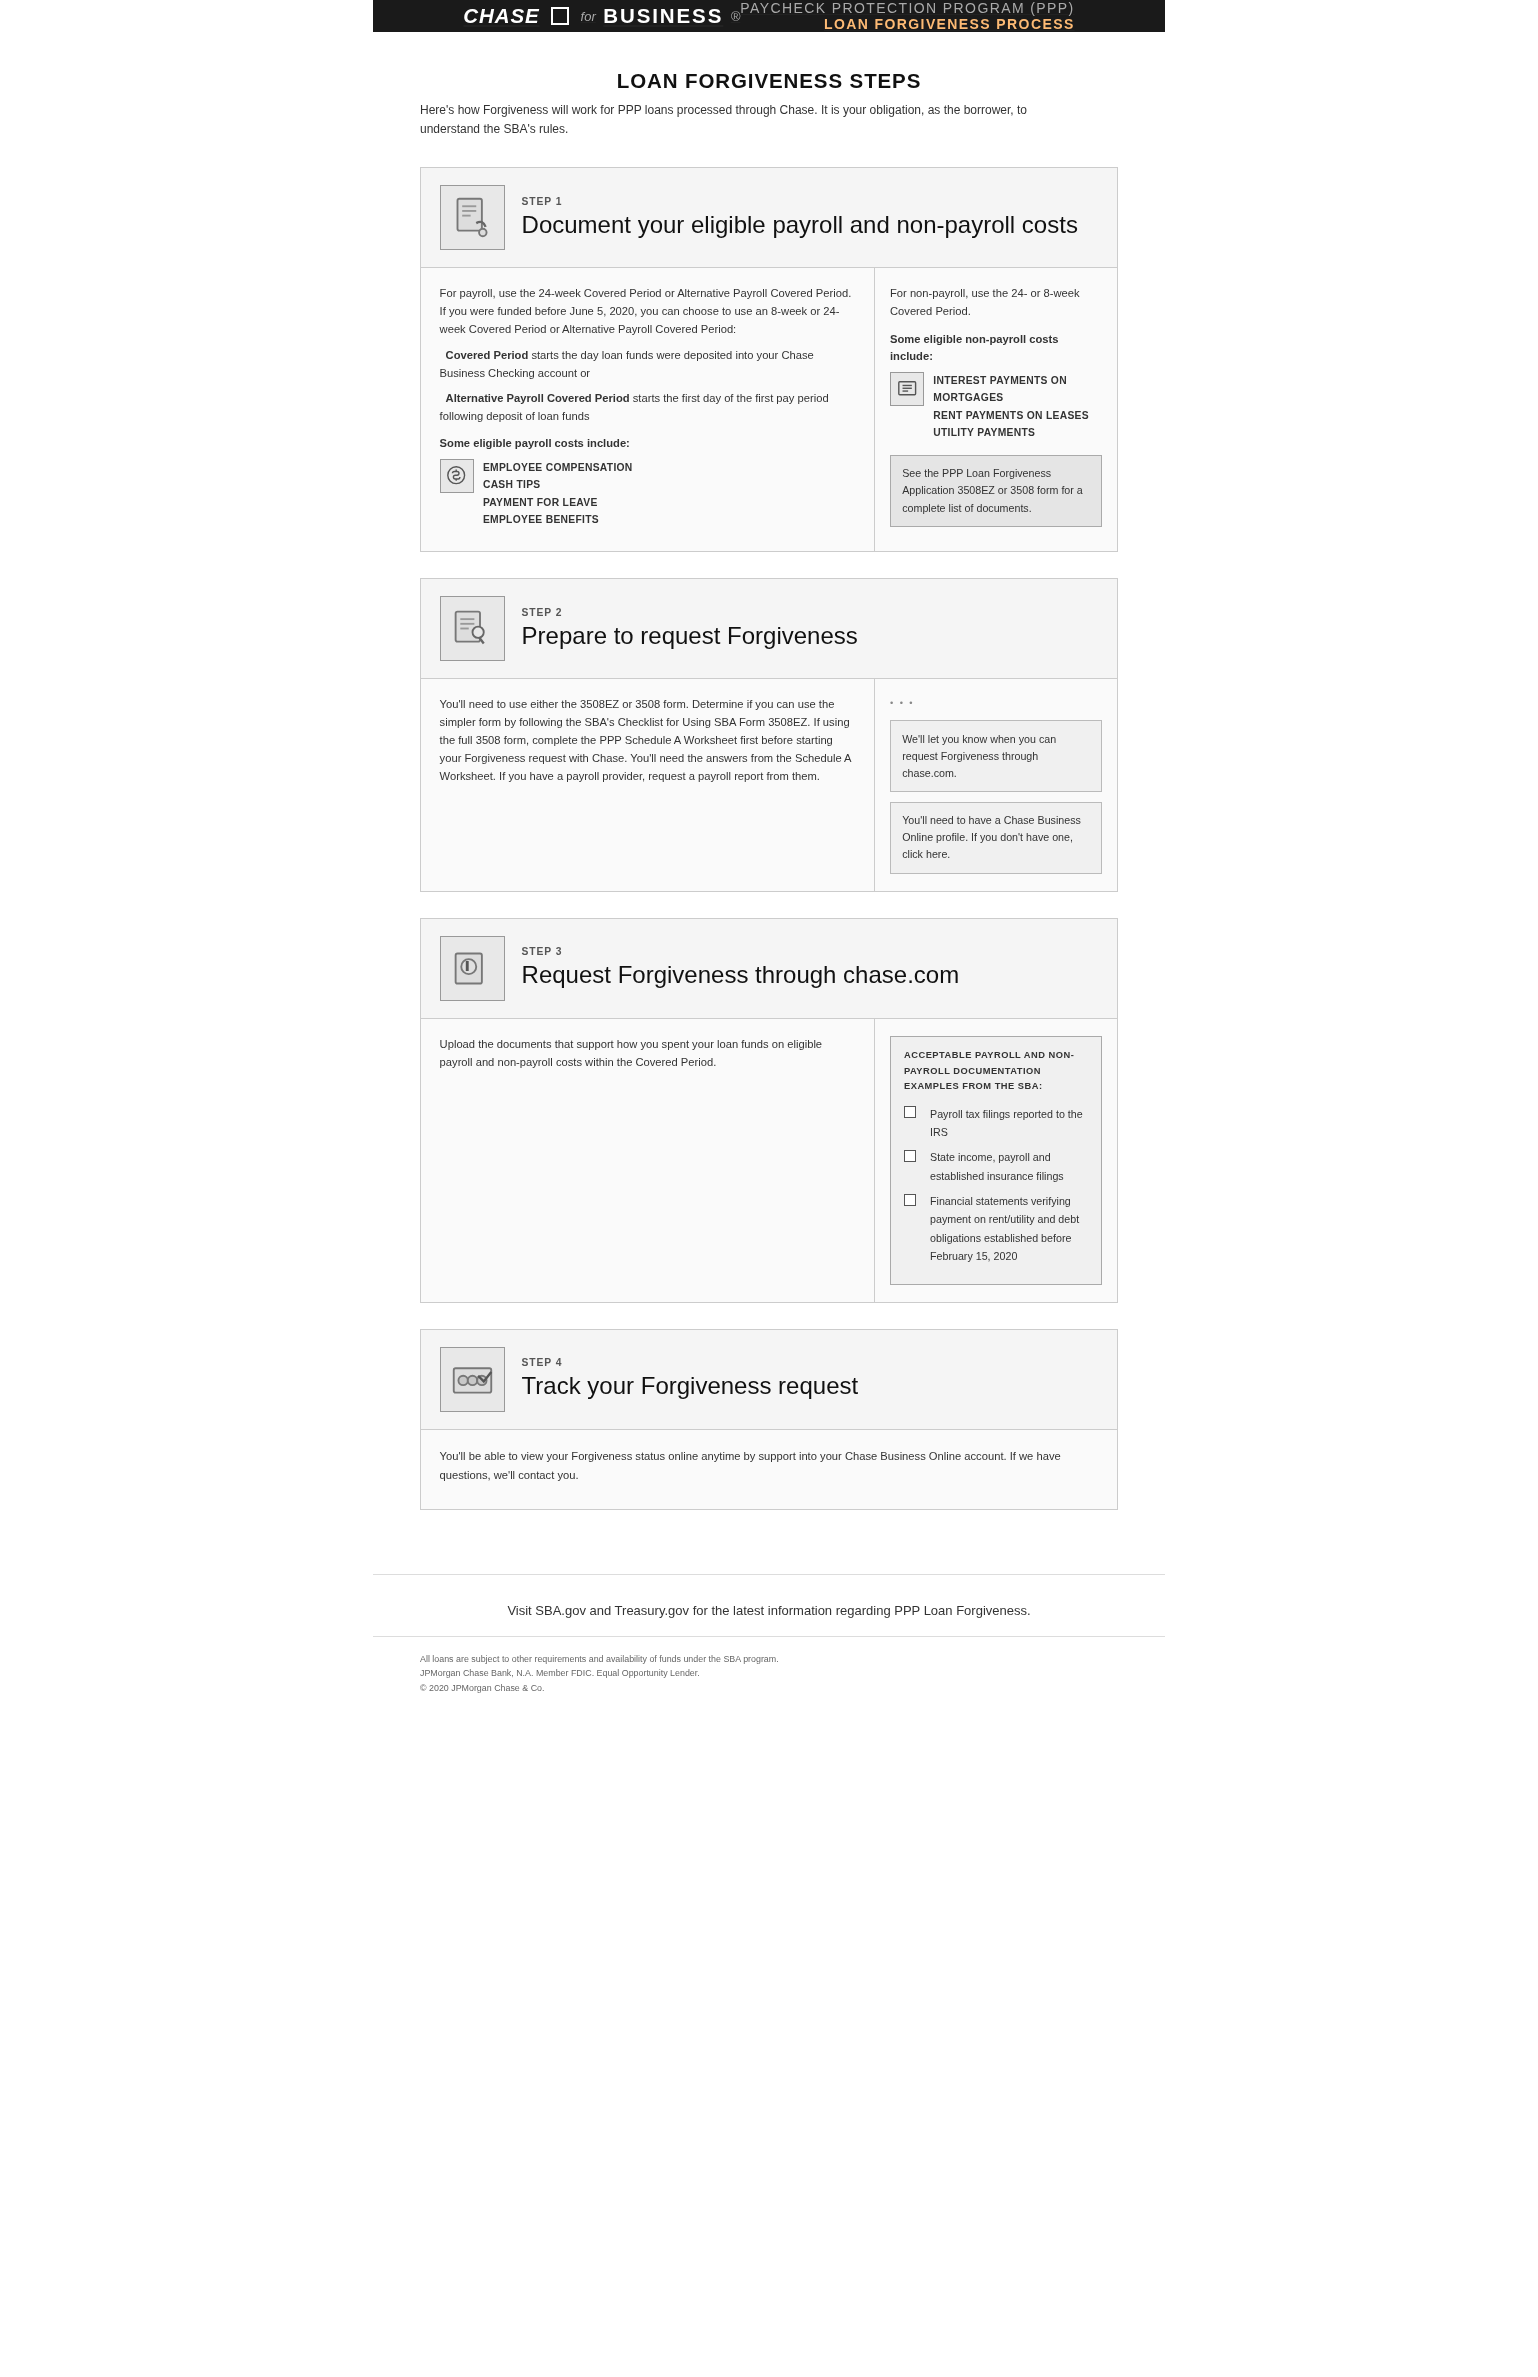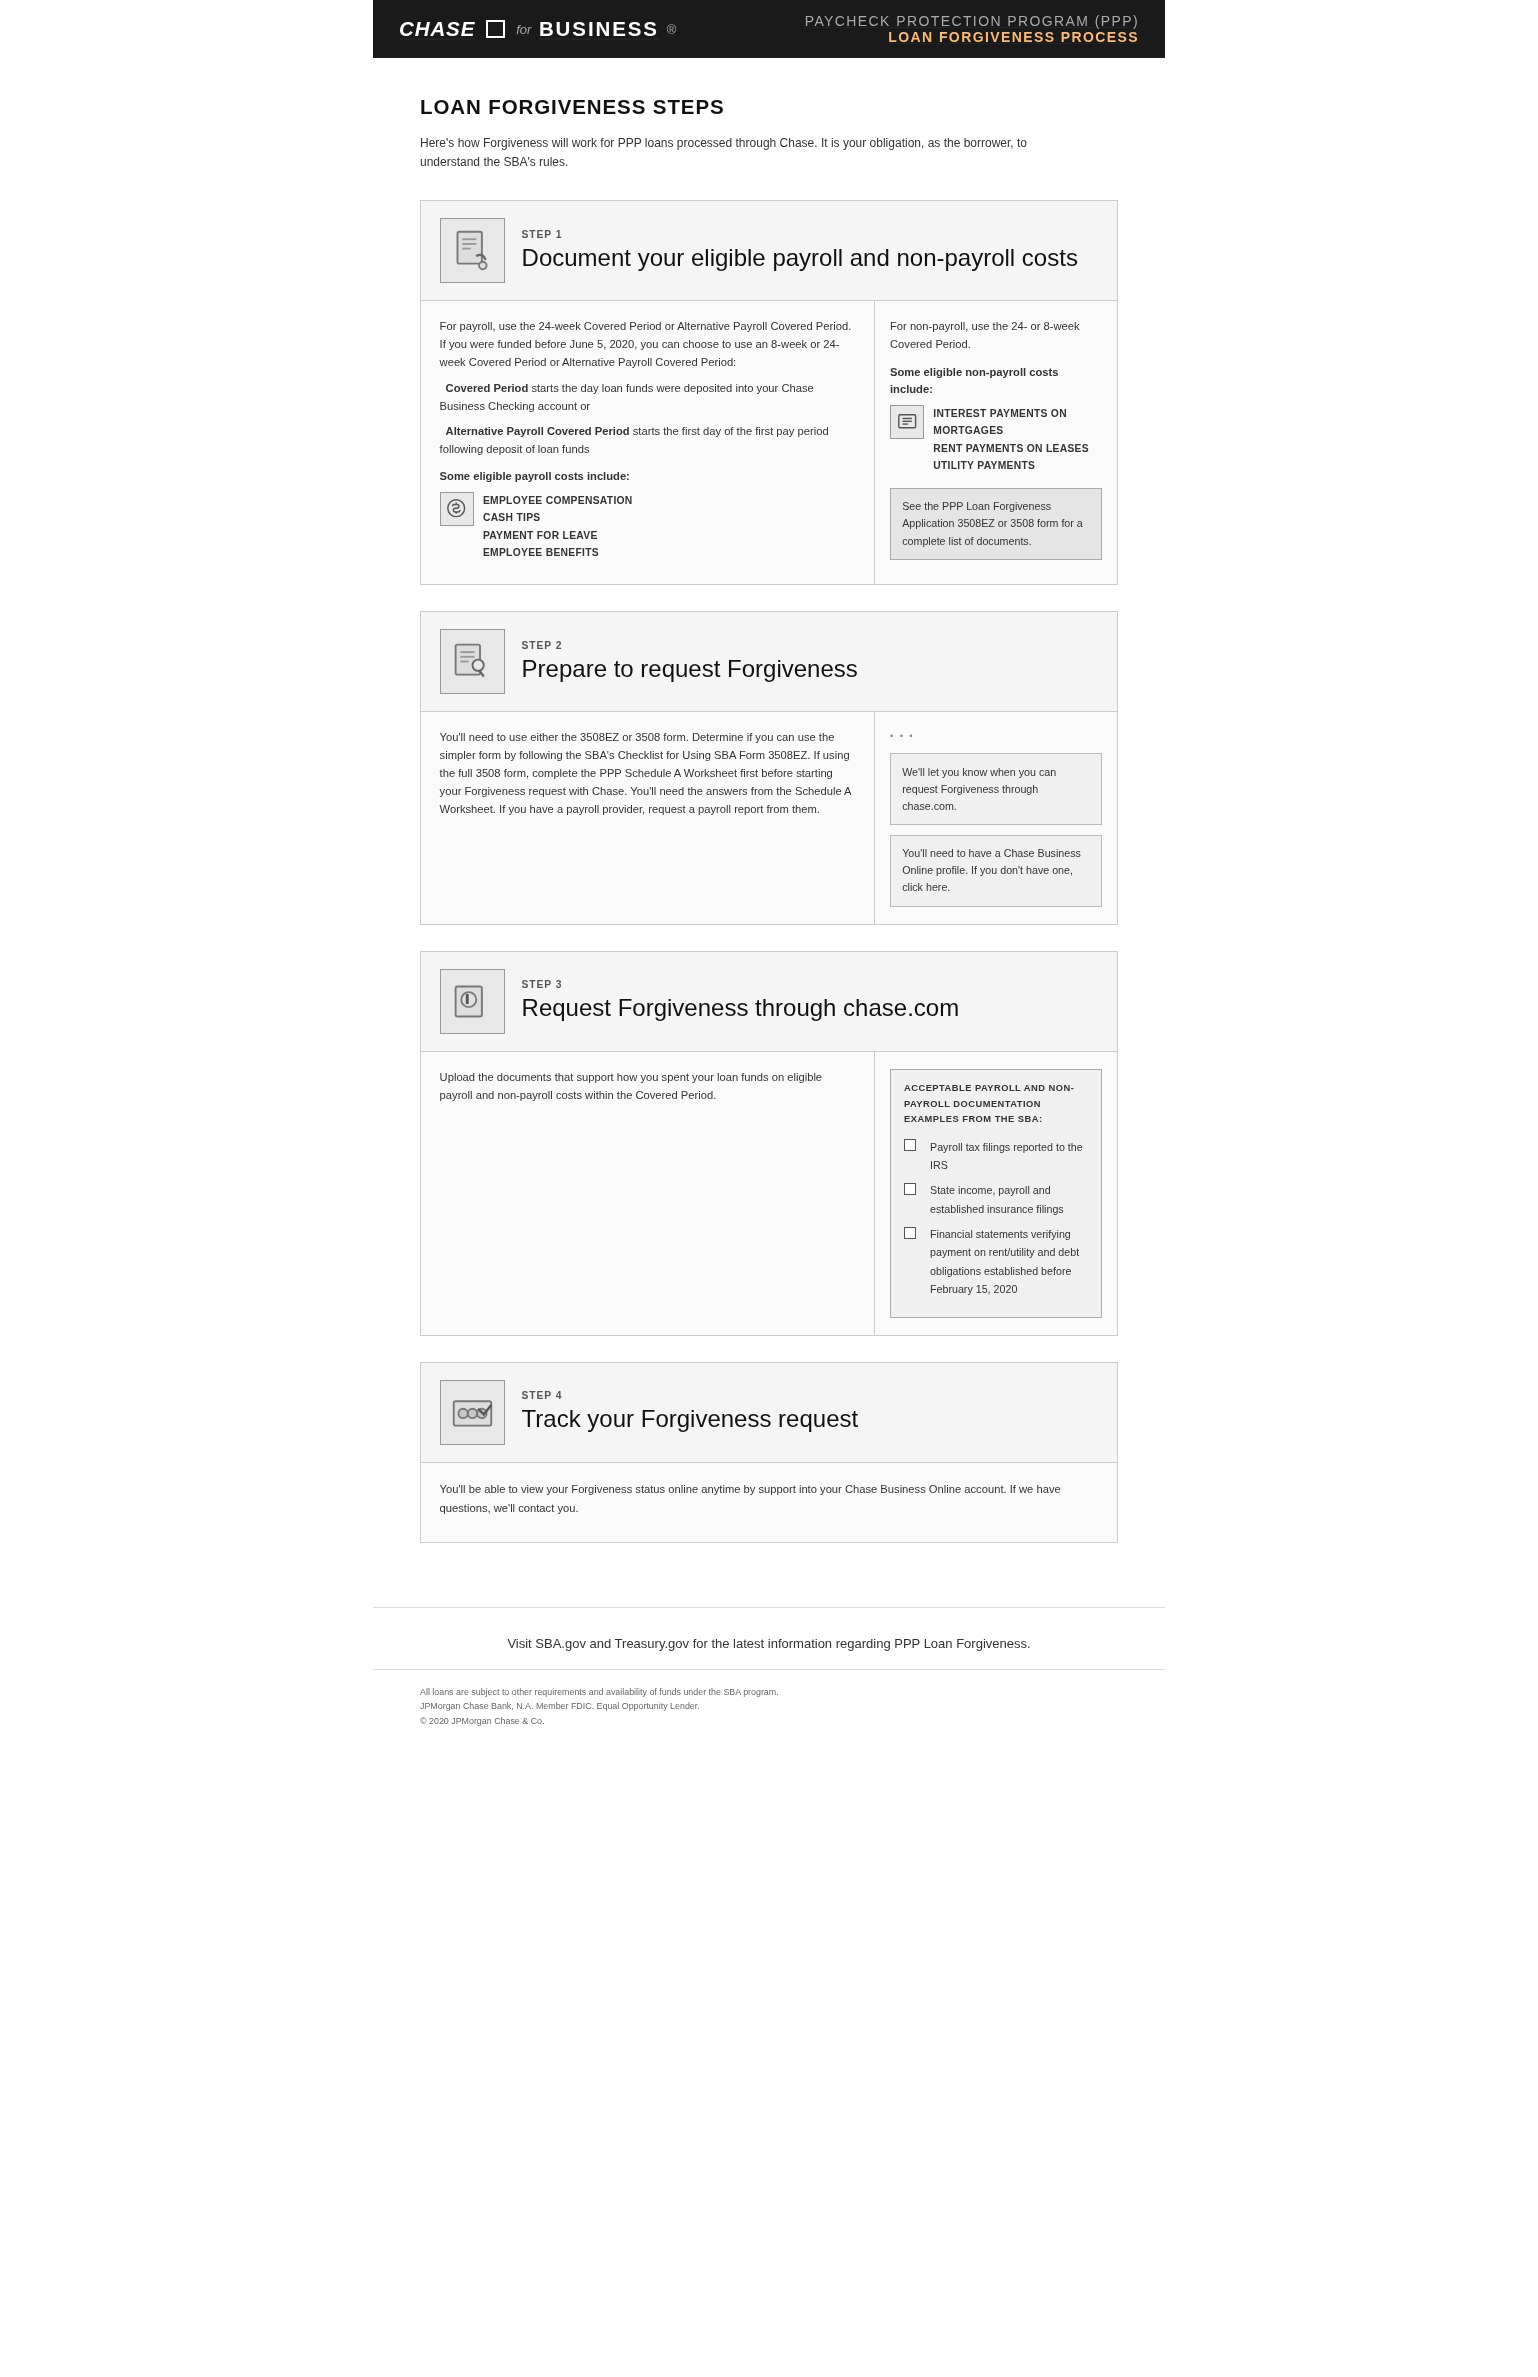--- a/index.html
+++ b/index.html
@@ -10,22 +10,22 @@
       margin: 0 auto;
       color: #222;
       font-size: 12px;
     }
 
     
     .header {
       background: #1a1a1a;
       display: flex;
       align-items: center;
-      justify-content: space-between;
-      padding: 13px 26px;
+      justify-content: center;
+      padding: 0 26px;
       text-decoration: underline;
     }
     .header-logo {
       display: flex;
       align-items: center;
       gap: 7.5px;
     }
     .logo-chase {
       color: #fff;
       font-size: 20.5px;
@@ -74,22 +74,23 @@
     
     .main {
       padding: 37px 47px 28px 47px;
     }
 
     .page-title {
       font-size: 20.5px;
       font-weight: 900;
       text-transform: uppercase;
       letter-spacing: 0.9px;
-      margin-bottom: 15px;
+      margin-bottom: 8px;
       color: #111;
+      text-align: center;
     }
 
     .intro-text {
       font-size: 12px;
       line-height: 1.6;
       color: #333;
       margin-bottom: 28px;
       max-width: 634px;
     }
 

